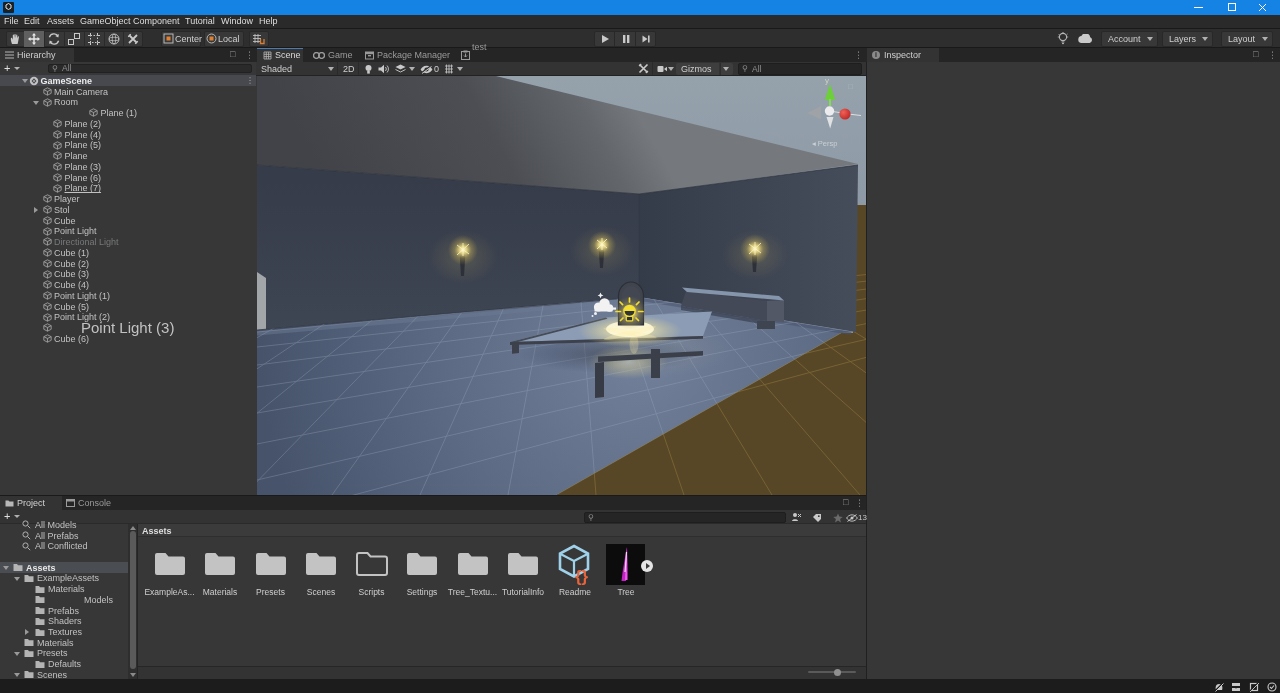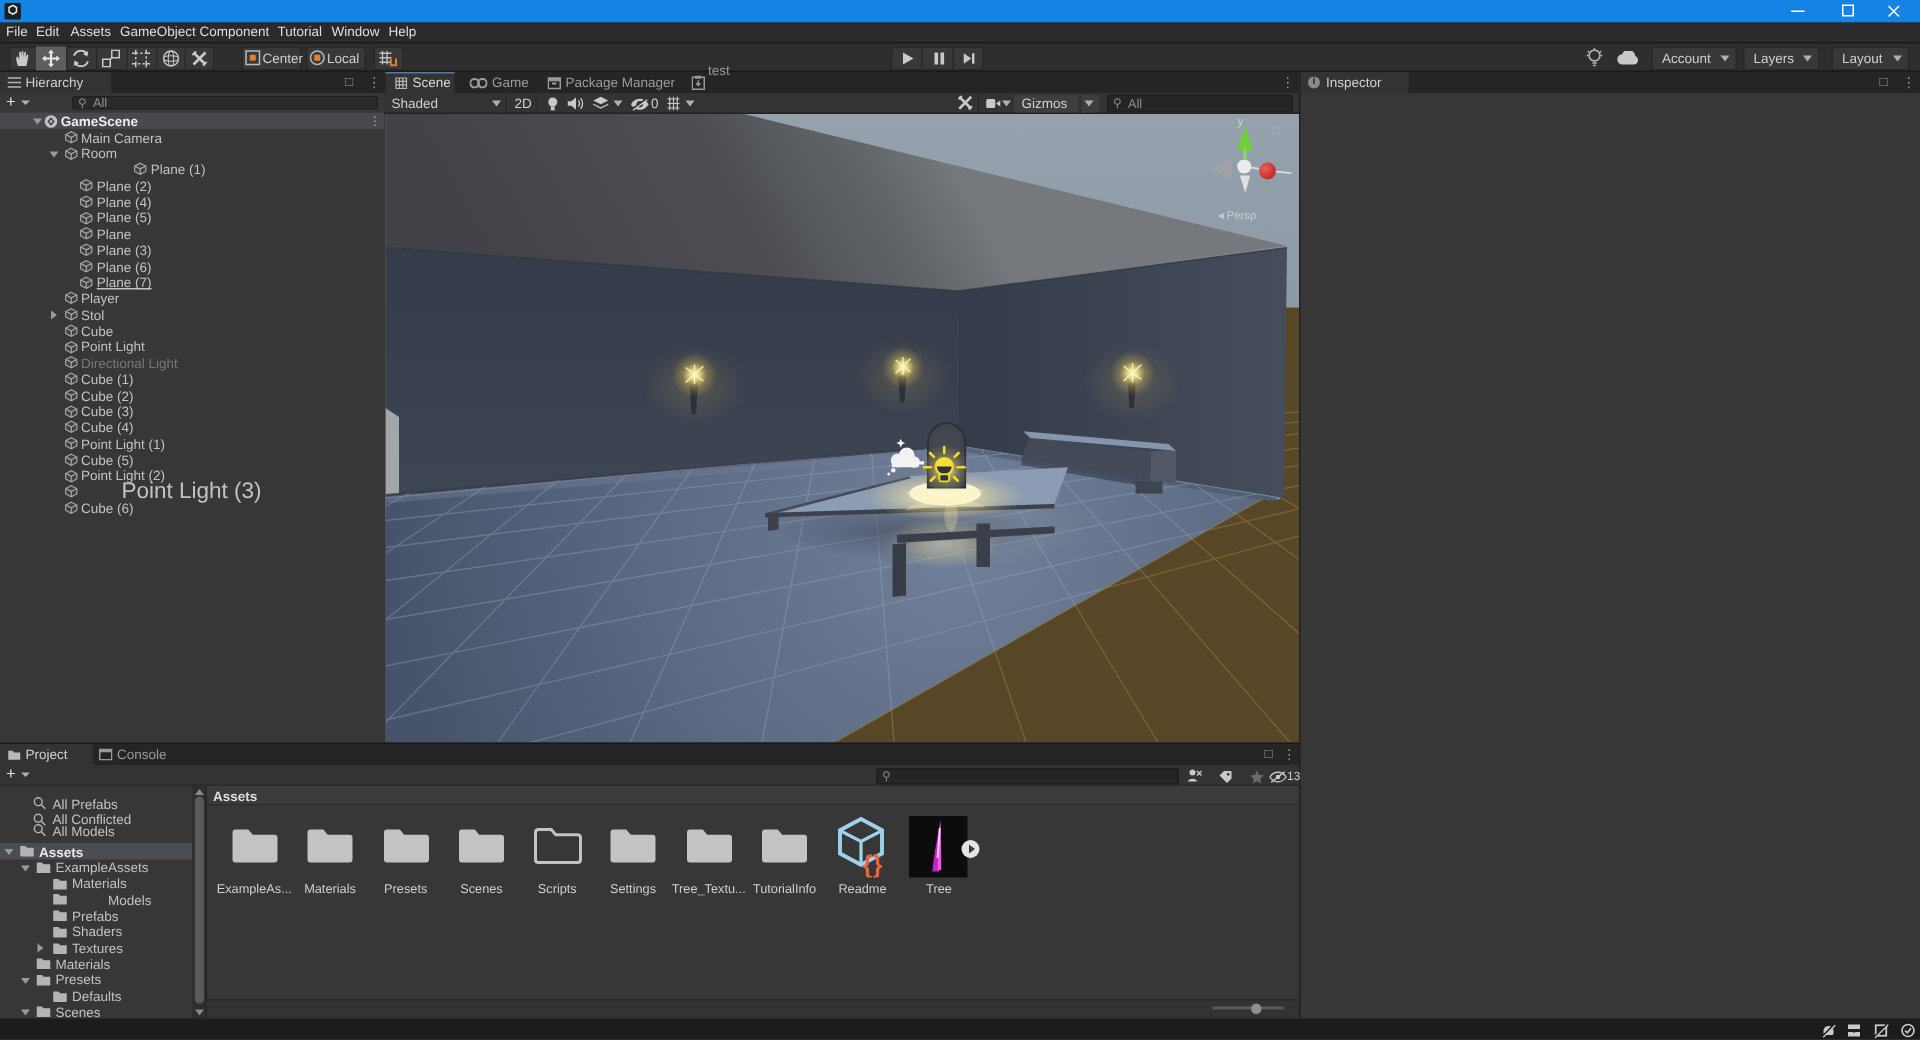--- a/index.html
+++ b/index.html
@@ -660,21 +660,21 @@
       </svg>
     <svg class="abs" style="left:846px;top:514px;" width="12" height="8" viewBox="0 0 12 8">
         <path d="M6 0.8 C3.2 0.8 1.4 2.8 0.6 4 C1.4 5.2 3.2 7.2 6 7.2 C8.8 7.2 10.6 5.2 11.4 4 C10.6 2.8 8.8 0.8 6 0.8 Z" fill="none" stroke="#c9c9c9" stroke-width="0.9"></path>
         <circle cx="6" cy="4" r="1.5" fill="#c9c9c9"></circle>
         <path d="M1.5 7.5 L10.5 0.5" stroke="#c9c9c9" stroke-width="1"></path>
       </svg>
     <div class="abs txt" style="left:864px;top:513px;color:#c9c9c9;"></div>
     <div class="abs" style="left:858px;top:512.5px;color:#c9c9c9;font-size:8px;line-height:10px;">13</div>
 
     <div id="ptree">
-        <div class="abs" style="left:0;top:519.4px;width:128px;height:10.7px;overflow:hidden;margin-top:29px;">
+        <div class="abs" style="left:0;top:519.4px;width:128px;height:10.7px;overflow:hidden;">
           <svg width="9" height="9" viewBox="0 0 9 9" style="position:absolute;left:22px;top:1px">
             <circle cx="3.5" cy="3.5" r="2.6" fill="none" stroke="#b0b0b0"></circle>
             <line x1="5.6" y1="5.6" x2="8.2" y2="8.2" stroke="#b0b0b0"></line>
           </svg>
           <div style="position:absolute;left:35px;top:0.6px;font-size:9px;line-height:10px;color:#c2c2c2;white-space:nowrap;">All Models</div>
         </div>
         <div class="abs" style="left:0;top:530.1px;width:128px;height:10.7px;overflow:hidden;">
           <svg width="9" height="9" viewBox="0 0 9 9" style="position:absolute;left:22px;top:1px">
             <circle cx="3.5" cy="3.5" r="2.6" fill="none" stroke="#b0b0b0"></circle>
             <line x1="5.6" y1="5.6" x2="8.2" y2="8.2" stroke="#b0b0b0"></line>
@@ -705,21 +705,21 @@
         <div class="abs" style="left:0;top:583.6px;width:128px;height:10.7px;overflow:hidden;">
           <svg width="10" height="9" viewBox="0 0 10 9" style="position:absolute;left:35px;top:1.2px">
             <path d="M0.5 1 H4 L5 2.2 H9.5 V8 H0.5 Z" fill="#b4b4b4"></path>
           </svg>
           <div style="position:absolute;left:48px;top:0.6px;font-size:9px;line-height:10px;color:#c2c2c2;white-space:nowrap;">Materials</div>
         </div>
         <div class="abs" style="left:0;top:594.3px;width:128px;height:10.7px;overflow:hidden;">
           <svg width="10" height="9" viewBox="0 0 10 9" style="position:absolute;left:35px;top:1.2px">
             <path d="M0.5 1 H4 L5 2.2 H9.5 V8 H0.5 Z" fill="#b4b4b4"></path>
           </svg>
-          <div style="position:absolute;left:48px;top:0.6px;font-size:9px;line-height:10px;color:#c2c2c2;white-space:nowrap;padding-left:24px;">Models</div>
+          <div style="position:absolute;left:60px;top:0.6px;font-size:9px;line-height:10px;color:#c2c2c2;white-space:nowrap;padding-left:24px;">Models</div>
         </div>
         <div class="abs" style="left:0;top:605.0px;width:128px;height:10.7px;overflow:hidden;">
           <svg width="10" height="9" viewBox="0 0 10 9" style="position:absolute;left:35px;top:1.2px">
             <path d="M0.5 1 H4 L5 2.2 H9.5 V8 H0.5 Z" fill="#b4b4b4"></path>
           </svg>
           <div style="position:absolute;left:48px;top:0.6px;font-size:9px;line-height:10px;color:#c2c2c2;white-space:nowrap;">Prefabs</div>
         </div>
         <div class="abs" style="left:0;top:615.7px;width:128px;height:10.7px;overflow:hidden;">
           <svg width="10" height="9" viewBox="0 0 10 9" style="position:absolute;left:35px;top:1.2px">
             <path d="M0.5 1 H4 L5 2.2 H9.5 V8 H0.5 Z" fill="#b4b4b4"></path>

